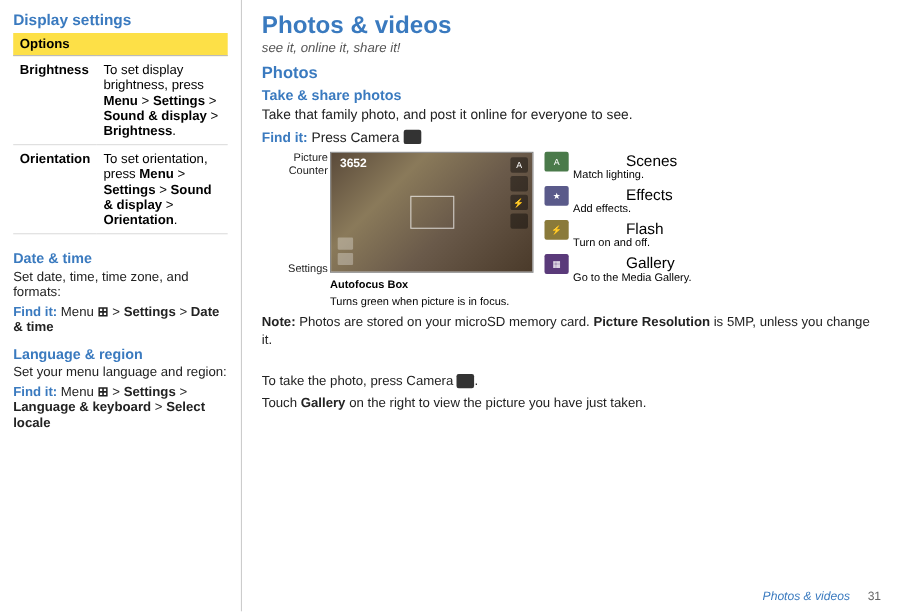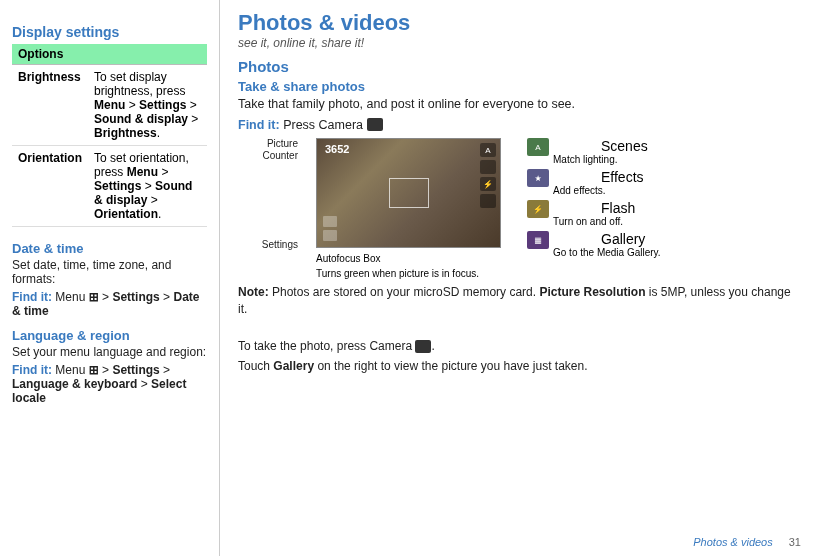--- a/index.html
+++ b/index.html
@@ -7,21 +7,21 @@
       font-family: Arial, sans-serif;
       font-size: 13px;
       background: #fff;
       width: 815px;
       height: 556px;
       overflow: hidden;
       display: flex;
     }
     .left-column {
       width: 220px;
-      padding: 24px 12px;
+      padding: 10px 12px;
       border-right: 1px solid #ccc;
       flex-shrink: 0;
     }
     .right-column {
       flex: 1;
       padding: 10px 18px;
       position: relative;
     }
 
     
@@ -30,21 +30,21 @@
       font-size: 14px;
       font-weight: bold;
       margin-bottom: 4px;
     }
     .options-table {
       width: 100%;
       border-collapse: collapse;
       margin-bottom: 14px;
     }
     .options-table thead tr th {
-      background: #86efac;
+      background: #fde047;
       font-size: 12px;
       font-weight: bold;
       text-align: left;
       padding: 3px 6px;
       border-bottom: 1px solid #bbb;
     }
     .options-table tbody tr td {
       padding: 5px 6px;
       vertical-align: top;
       font-size: 12px;
@@ -195,21 +195,20 @@
     }
     .rsl-text-group {}
     .rsl-title { font-weight: normal; font-size: 14px; padding-left: 48px; }
     .rsl-desc { font-size: 10px; }
 
     .diagram-outer {
       display: flex;
       align-items: flex-start;
       margin-top: 6px;
       margin-bottom: 2px;
-      gap: 16px;
     }
     .diagram-left-col {
       display: flex;
       flex-direction: column;
       justify-content: space-between;
       align-items: flex-end;
       width: 60px;
       margin-right: 2px;
       height: 112px;
     }
@@ -280,21 +279,21 @@
         </div>
 
         <div style="position:absolute;right:4px;top:4px;display:flex;flex-direction:column;gap:3px;">
           <div style="width:16px;height:14px;background:rgba(0,0,0,0.4);border-radius:2px;display:flex;align-items:center;justify-content:center;color:#fff;font-size:8px;">A</div>
           <div style="width:16px;height:14px;background:rgba(0,0,0,0.4);border-radius:2px;"></div>
           <div style="width:16px;height:14px;background:rgba(0,0,0,0.4);border-radius:2px;display:flex;align-items:center;justify-content:center;color:#fff;font-size:8px;">⚡</div>
           <div style="width:16px;height:14px;background:rgba(0,0,0,0.4);border-radius:2px;"></div>
         </div>
       </div>
       <div class="autofocus-area">
-        <span style="font-weight:normal;font-size:10px;">Autofocus Box</span><br>
+        <span style="font-weight:bold;font-size:10px;">Autofocus Box</span><br>
         <span style="font-size:10px;">Turns green when picture is in focus.</span>
       </div>
     </div>
     <div class="right-side-labels" id="rsl-container">
     <div class="rsl-item">
           <div class="rsl-icon" style="background: rgb(74, 122, 74);">A</div>
           <div class="rsl-text-group">
             <div class="rsl-title">Scenes</div>
             <div class="rsl-desc">Match lighting.</div>
           </div>

